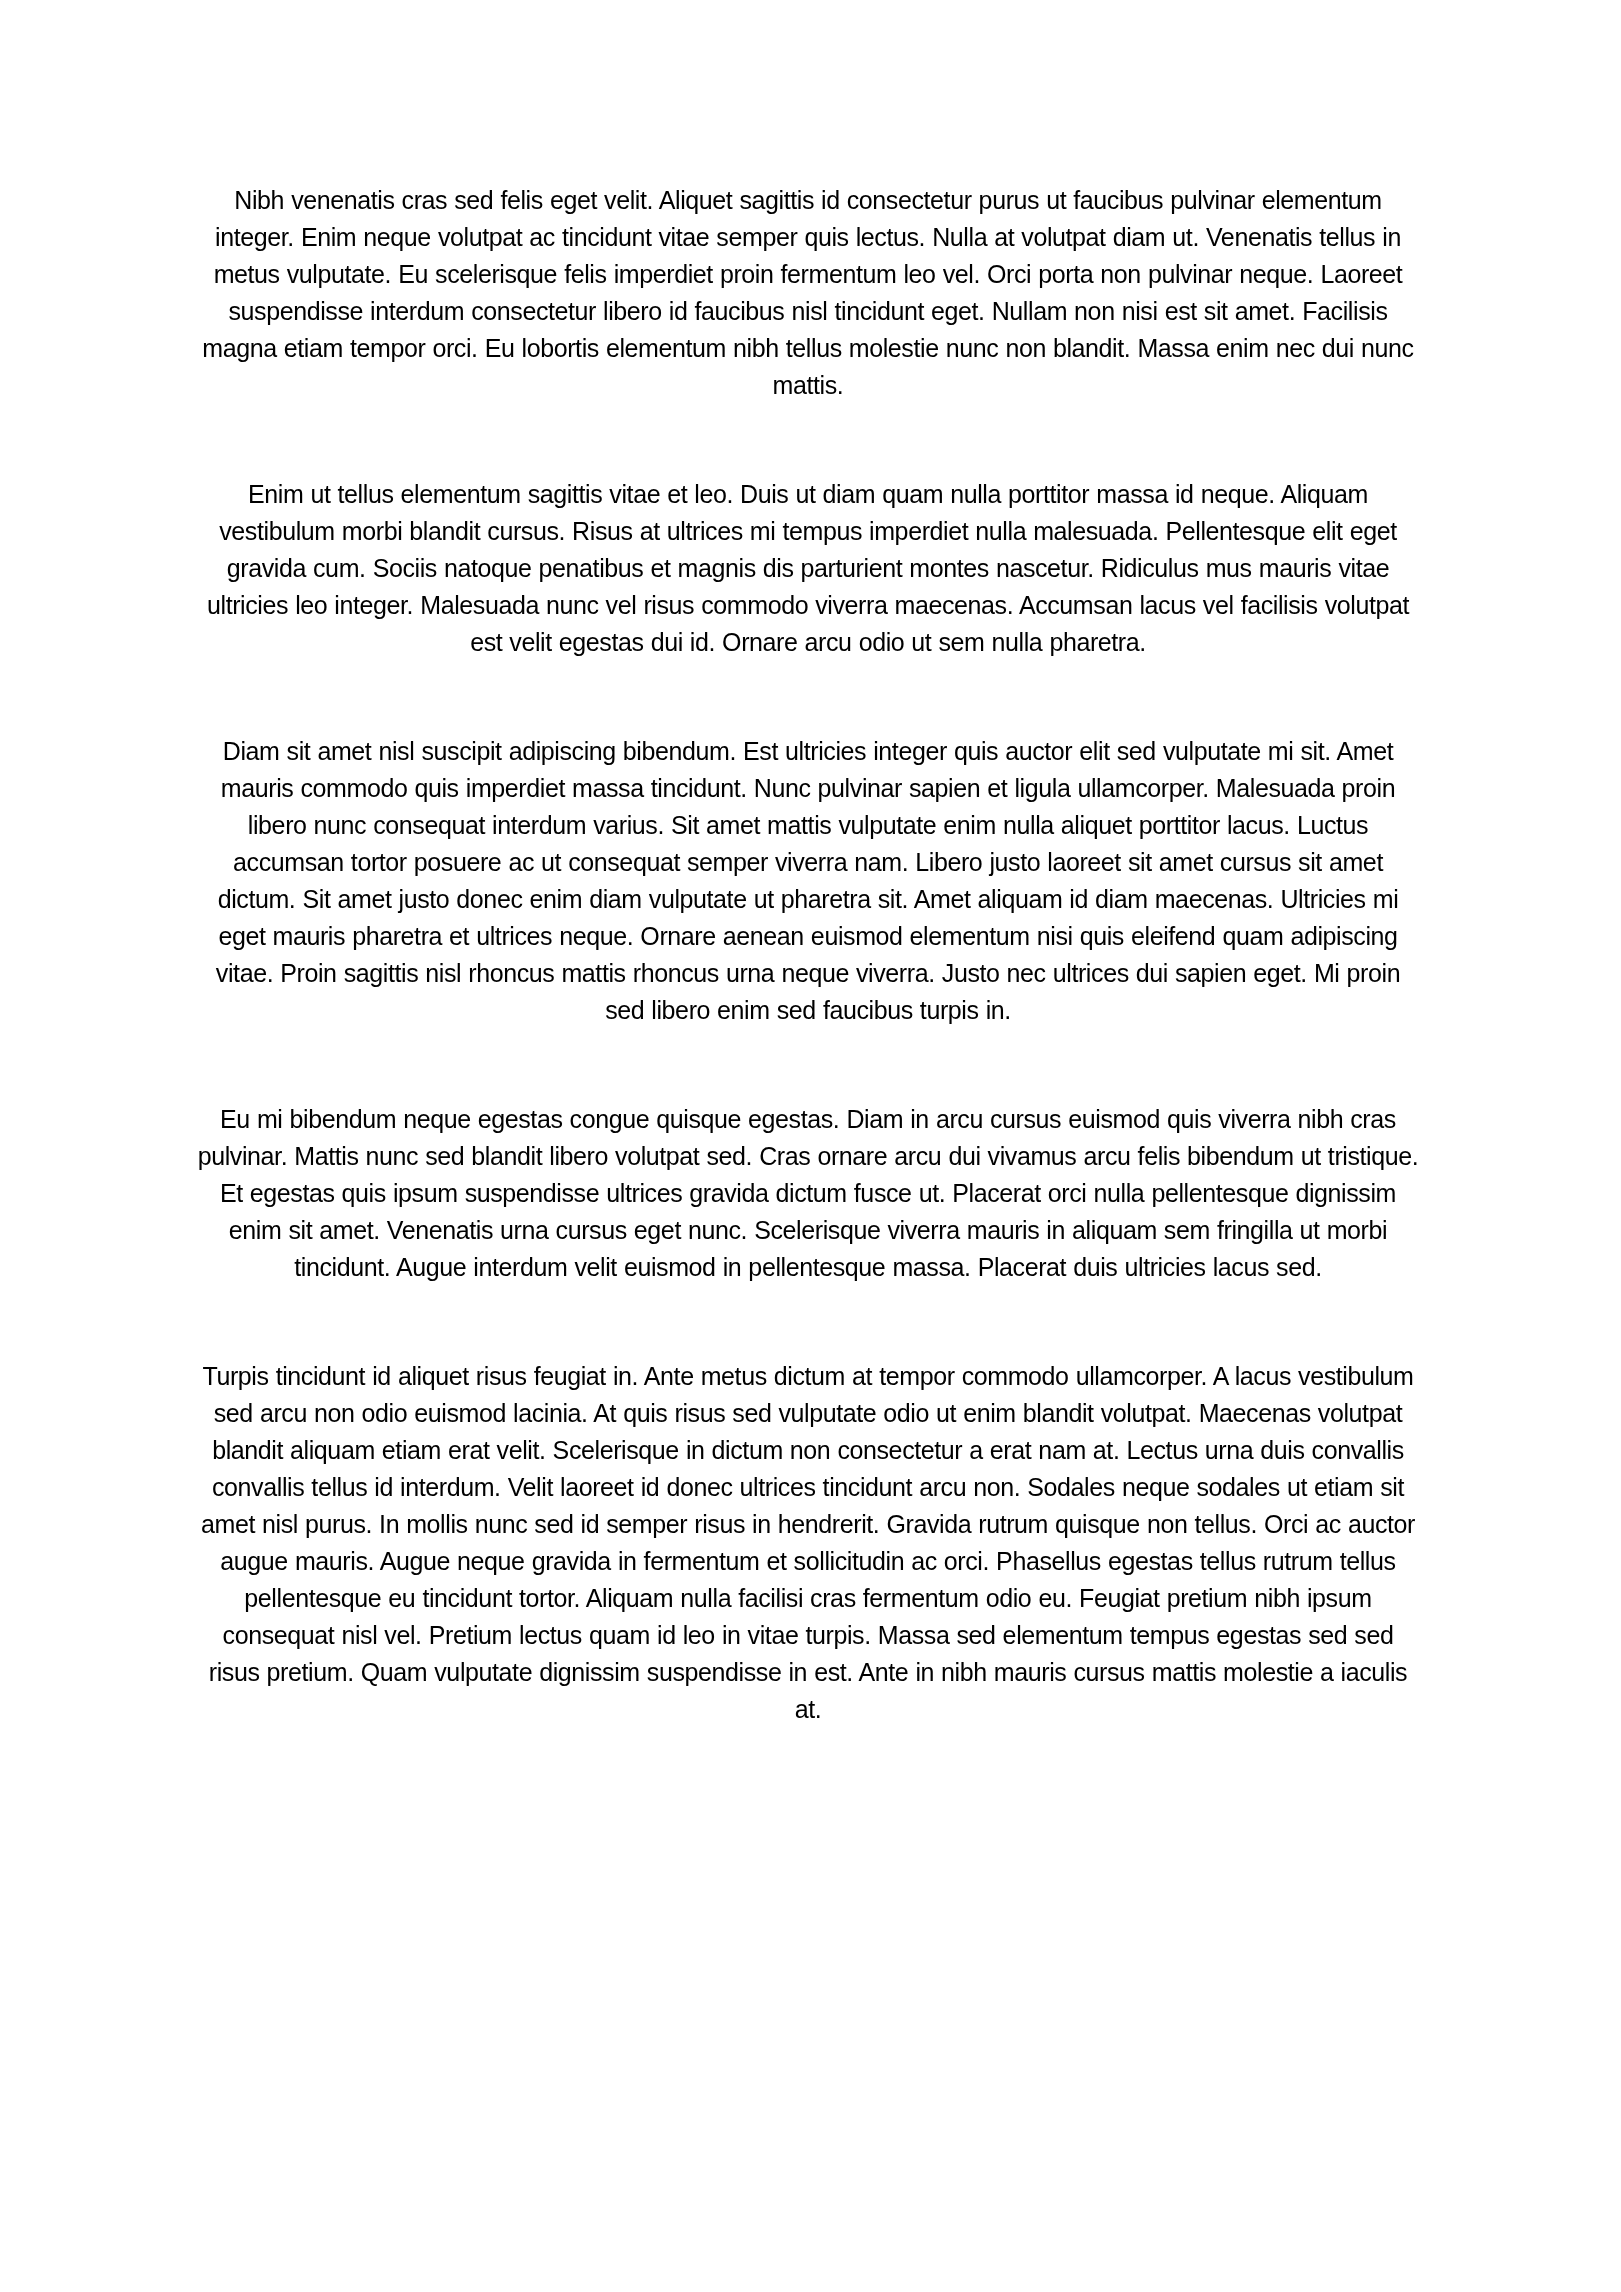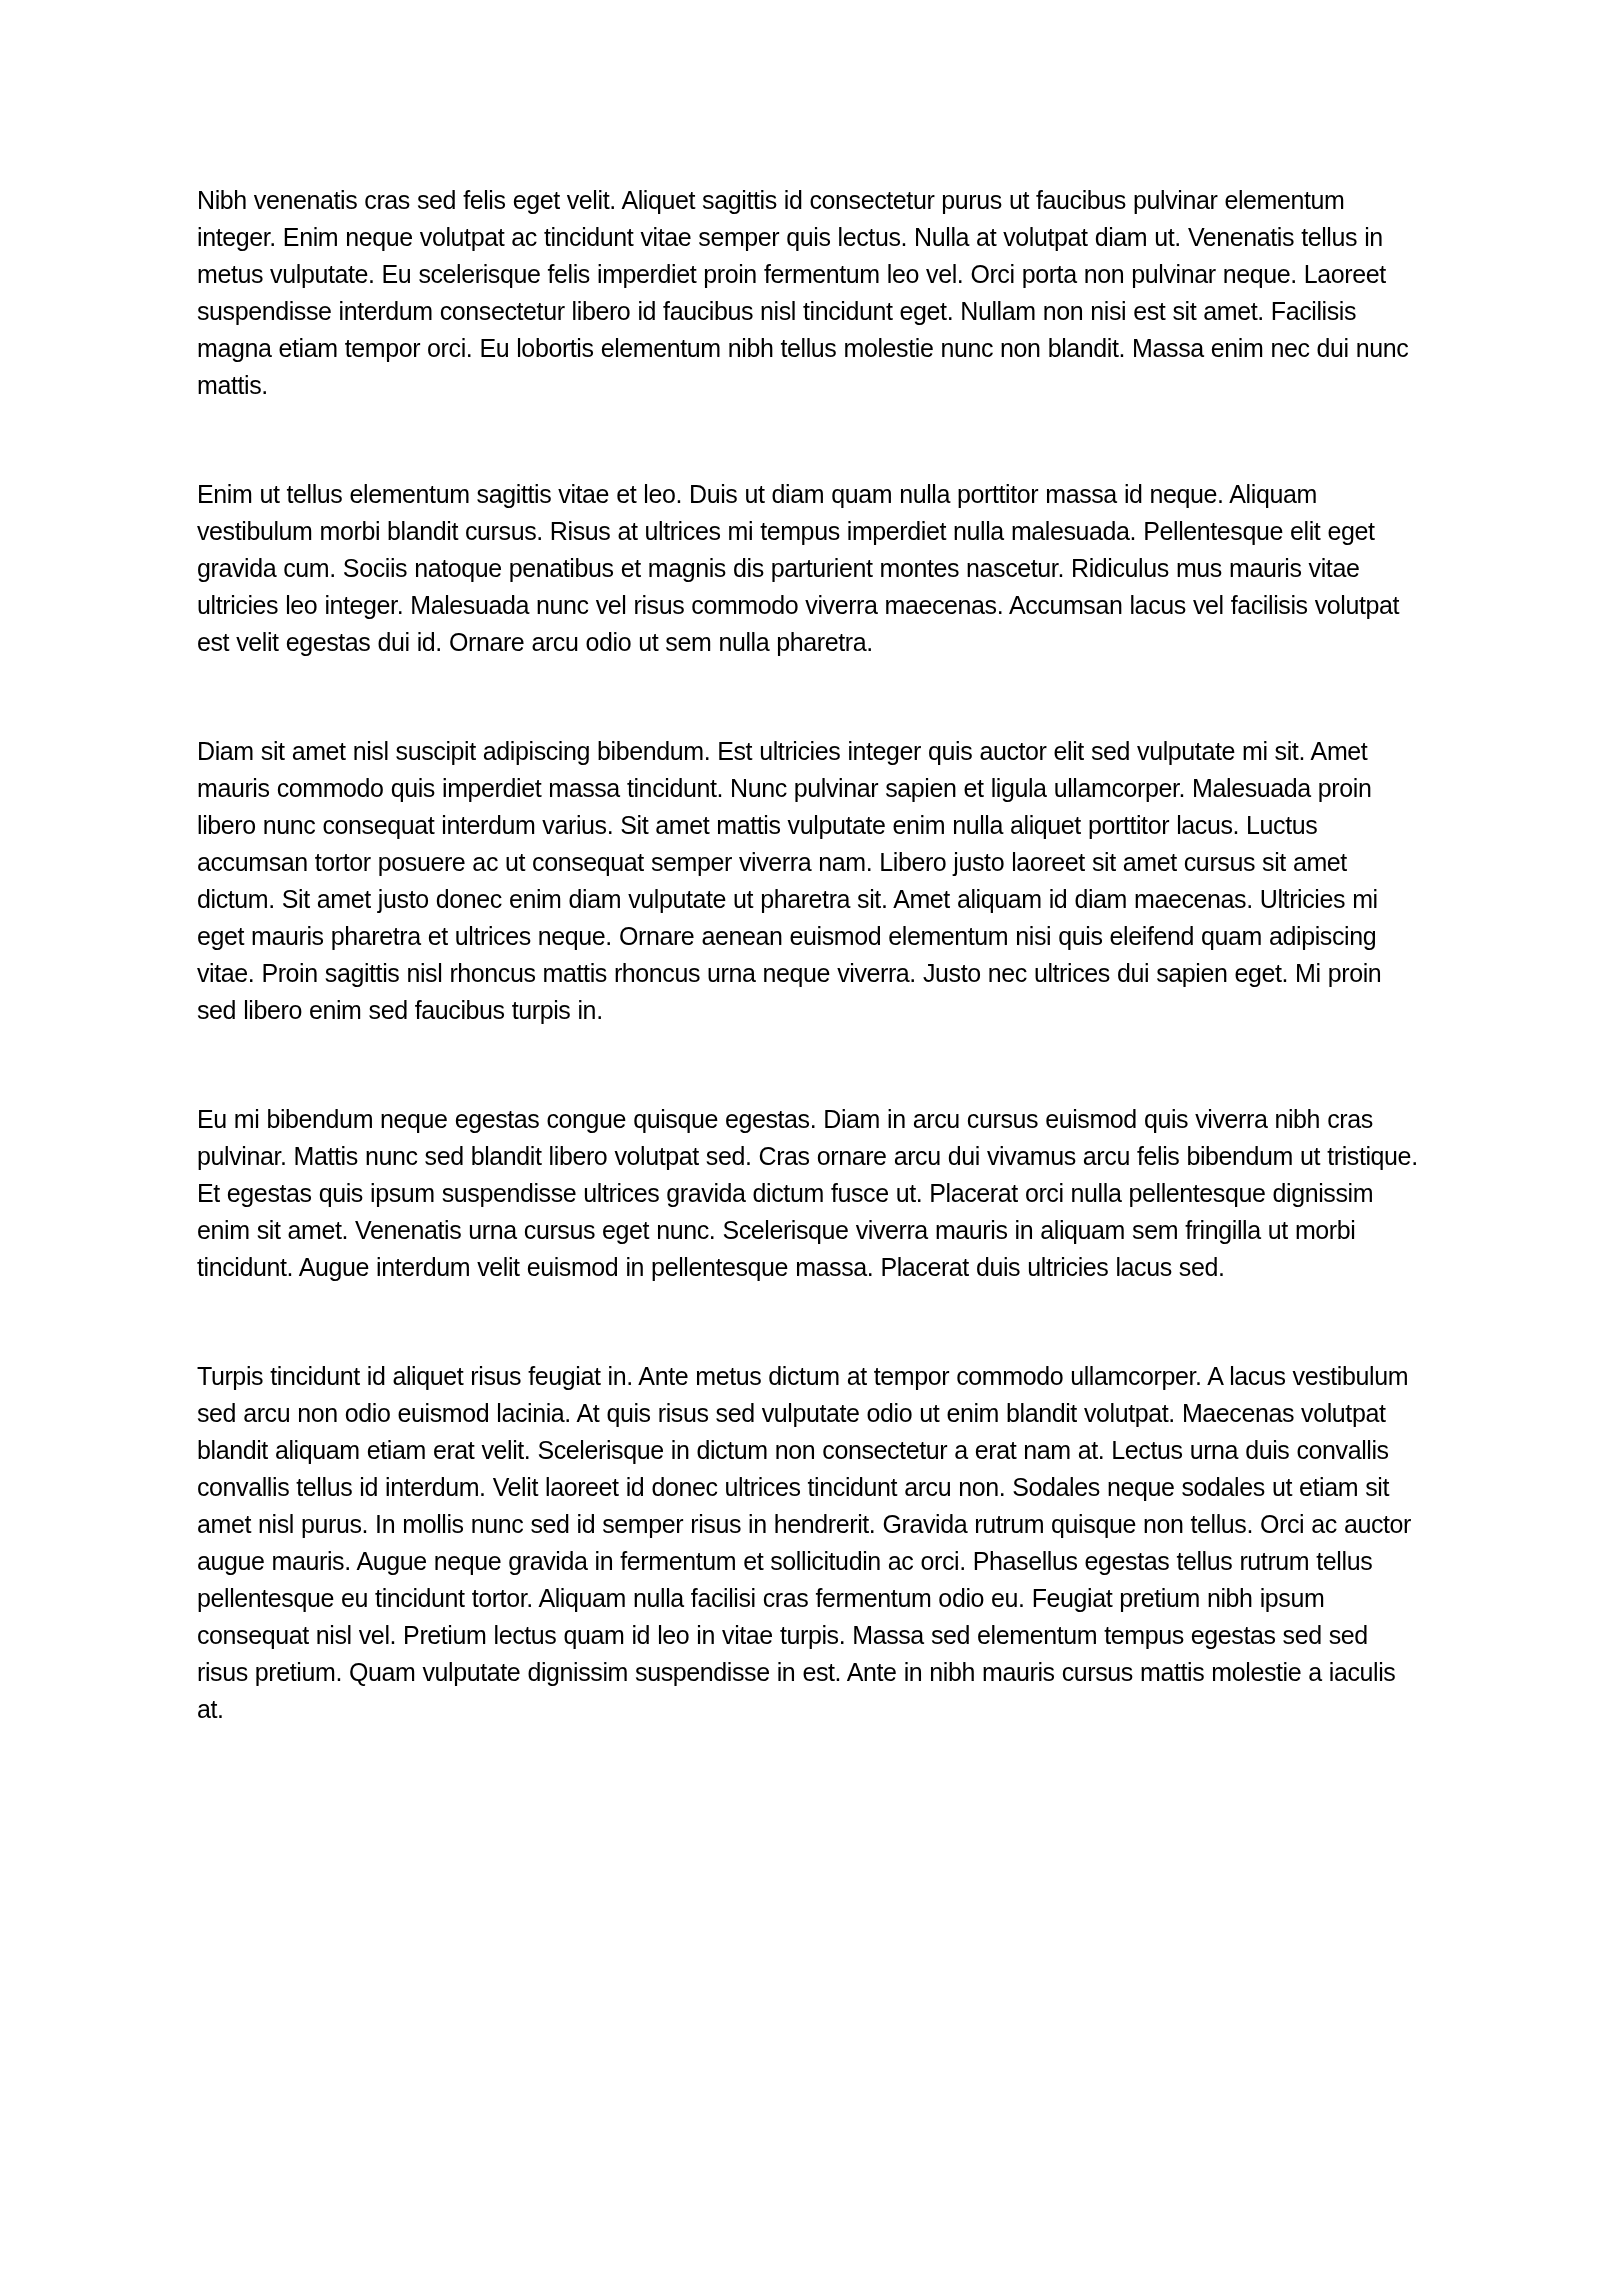--- a/index.html
+++ b/index.html
@@ -16,21 +16,21 @@
       padding: 182px 202px 0 197px;
       overflow: hidden;
     }
     .para {
       margin: 0 0 72px 0;
       font-family: "Liberation Sans", "DejaVu Sans", sans-serif;
       font-size: 25px;
       line-height: 37px;
       letter-spacing: -0.4px;
       color: #000000;
-      text-align: left;
+      text-align: center;
       word-spacing: 0.5px;
     }
   </style>
 </head>
 <body>
 
 <div class="page">
   <p class="para">Nibh venenatis cras sed felis eget velit. Aliquet sagittis id consectetur purus ut faucibus pulvinar elementum integer. Enim neque volutpat ac tincidunt vitae semper quis lectus. Nulla at volutpat diam ut. Venenatis tellus in metus vulputate. Eu scelerisque felis imperdiet proin fermentum leo vel. Orci porta non pulvinar neque. Laoreet suspendisse interdum consectetur libero id faucibus nisl tincidunt eget. Nullam non nisi est sit amet. Facilisis magna etiam tempor orci. Eu lobortis elementum nibh tellus molestie nunc non blandit. Massa enim nec dui nunc mattis.</p>
   <p class="para">Enim ut tellus elementum sagittis vitae et leo. Duis ut diam quam nulla porttitor massa id neque. Aliquam vestibulum morbi blandit cursus. Risus at ultrices mi tempus imperdiet nulla malesuada. Pellentesque elit eget gravida cum. Sociis natoque penatibus et magnis dis parturient montes nascetur. Ridiculus mus mauris vitae ultricies leo integer. Malesuada nunc vel risus commodo viverra maecenas. Accumsan lacus vel facilisis volutpat est velit egestas dui id. Ornare arcu odio ut sem nulla pharetra.</p>
   <p class="para">Diam sit amet nisl suscipit adipiscing bibendum. Est ultricies integer quis auctor elit sed vulputate mi sit. Amet mauris commodo quis imperdiet massa tincidunt. Nunc pulvinar sapien et ligula ullamcorper. Malesuada proin libero nunc consequat interdum varius. Sit amet mattis vulputate enim nulla aliquet porttitor lacus. Luctus accumsan tortor posuere ac ut consequat semper viverra nam. Libero justo laoreet sit amet cursus sit amet dictum. Sit amet justo donec enim diam vulputate ut pharetra sit. Amet aliquam id diam maecenas. Ultricies mi eget mauris pharetra et ultrices neque. Ornare aenean euismod elementum nisi quis eleifend quam adipiscing vitae. Proin sagittis nisl rhoncus mattis rhoncus urna neque viverra. Justo nec ultrices dui sapien eget. Mi proin sed libero enim sed faucibus turpis in.</p>

